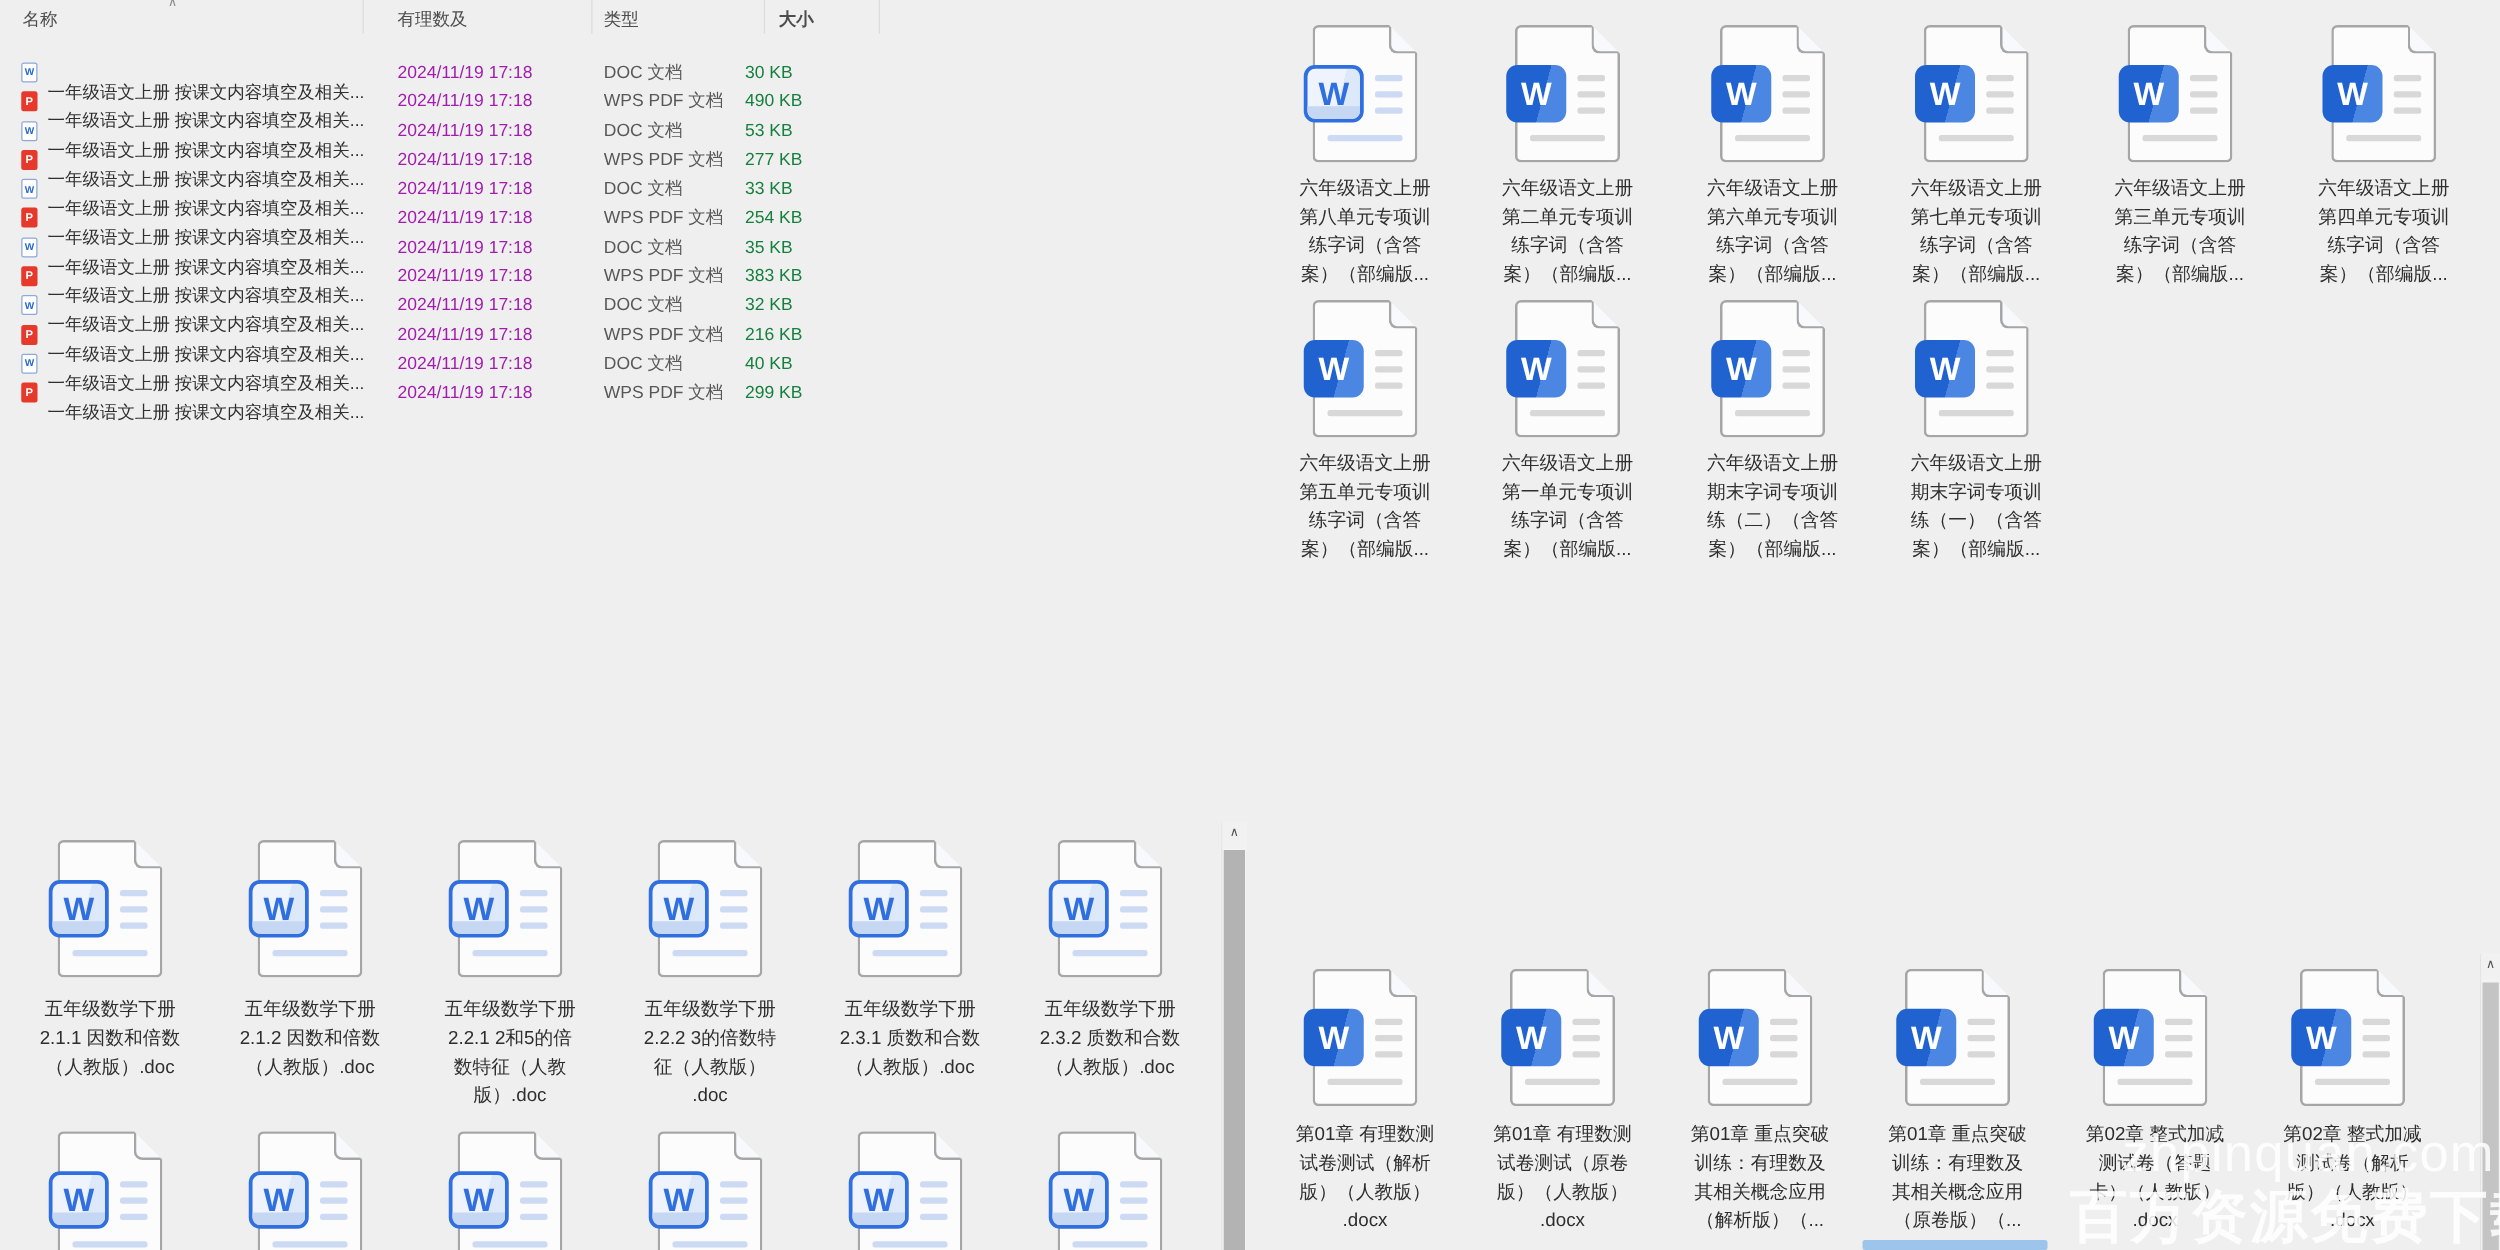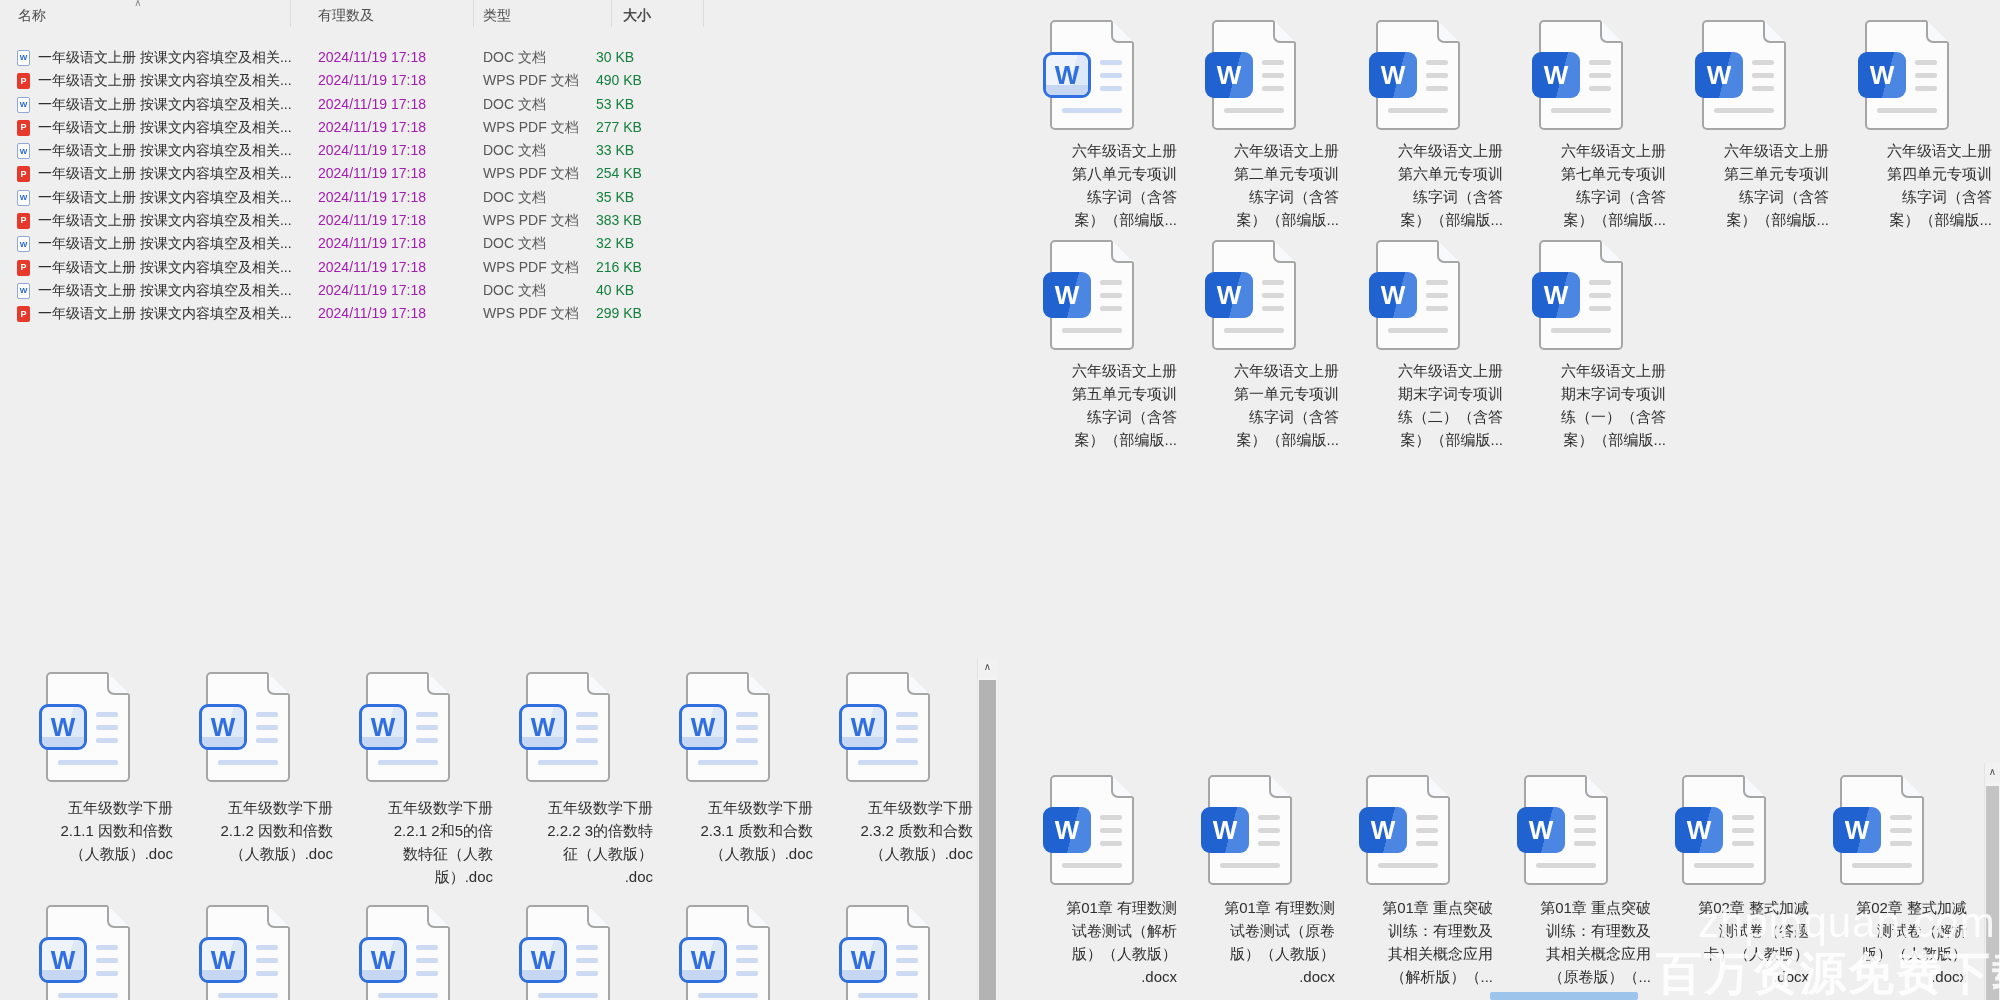--- a/index.html
+++ b/index.html
@@ -12,21 +12,21 @@
   }
   
   .file-list { position:absolute; left:0; top:0; width:712px; height:336px; }
   .hdr { position:absolute; top:4px; height:22px; font-size:14px; color:#4d4d4d; line-height:22px; }
   .hdr-name { left:18px; } .hdr-date { left:318px; } .hdr-type { left:483px; } .hdr-size { left:623px;font-weight:bold; }
   .hdr-sep { position:absolute; top:0; width:1px; height:27px; background:#dcdcdc; }
   .sort-caret { position:absolute; left:118px; top:-3px; width:40px; text-align:center; font-size:10px; color:#888; }
   .rows { position:absolute; left:0; top:46px; width:712px; }
   .lrow { position:relative; height:23.3px; font-size:14px; line-height:23.3px; }
   .cell { position:absolute; top:0; height:23.3px; white-space:nowrap; overflow:hidden; }
-  .c-name { left:38px; width:258px; color:#2f2f2f; }
+  .c-name { left:38px; width:258px; color:#2f2f2f;margin-top:16px; }
   .c-date { left:318px; width:152px; color:#a21caf; }
   .c-type { left:483px; width:122px; color:#585858; }
   .c-size { left:596px; width:100px; text-align:left; color:#15803d; }
   .mini { position:absolute; left:17px; top:4px; width:13px; height:16px; border-radius:2px;
           display:flex; align-items:center; justify-content:center; font-weight:bold; }
   .mini.doc { background:#fff; border:1px solid #8fa8d8; color:#2667d4; font-size:8px; }
   .mini.pdf { background:#e6392c; color:#fff; font-size:9px; }
   
   .w-icon { position:absolute; width:84px; height:110px; }
   .page { position:absolute; inset:0; background:#fcfcfc; border:2px solid #a6a6a6; border-radius:5px;
@@ -39,21 +39,21 @@
   .solid .badge { background:linear-gradient(105deg,#2063d0 60%,#4a86e2 60%); color:#fff; }
   .light .badge { background:linear-gradient(105deg,#eef3fc 60%,#dde8f9 60%); border:3px solid #2f6fdf; color:#2f6fdf; }
   .strip { position:absolute; left:0; right:0; bottom:0; height:10px; background:#c6d7f3; border-radius:0 0 6px 6px; }
   .ln { position:absolute; height:5px; border-radius:2px; background:#d8d8d8; }
   .light .ln { background:#ccdaf3; }
   .ln1 { left:50px; top:40px; width:22px; } .ln2 { left:50px; top:53px; width:22px; }
   .ln3 { left:50px; top:66px; width:22px; } .ln4 { left:12px; top:88px; width:60px; }
   
   .tile { position:absolute; width:170px; height:212px; }
   .tile .w-icon { left:43px; top:2px; }
-  .tile-label { position:absolute; left:0; width:170px; text-align:right;
+  .tile-label { position:absolute; left:0; width:170px; text-align:center;
                 font-size:15px; line-height:23px; color:#2e2e2e; white-space:pre-line; }
   .t-tr .tile-label { top:121px; }
   .t-bl .tile-label { top:126px; }
   .t-br .tile-label { top:123px; }
   
   .sbar { position:absolute; background:#f3f3f3; border-left:1px solid #e3e3e3; }
   .sbar .up { position:absolute; left:0; top:0; width:100%; height:20px; background:#f1f1f1;
               text-align:center; font-size:10px; line-height:18px; color:#505050; }
   .sbar .thumb { position:absolute; left:1px; right:1px; }
   .sb-mid { left:977px; top:658px; width:20px; height:342px; }

